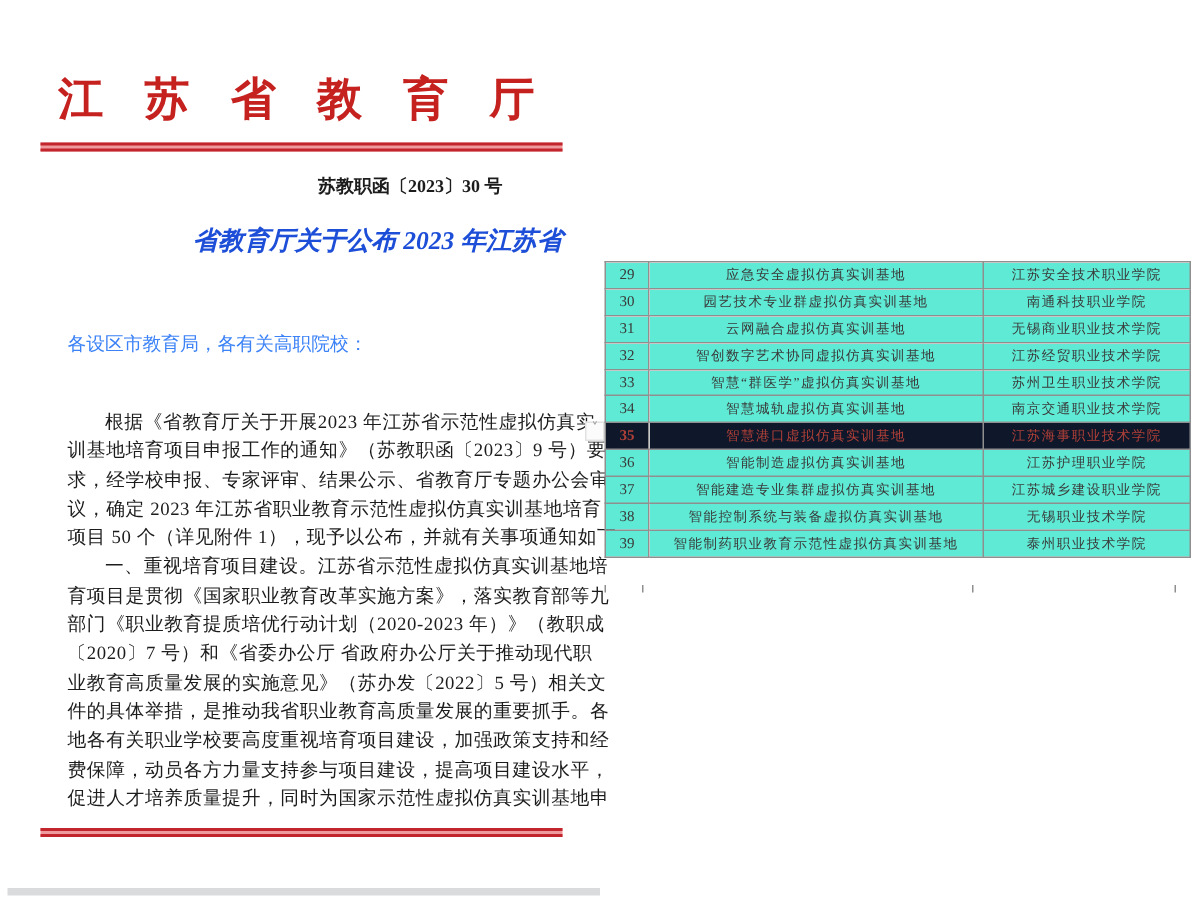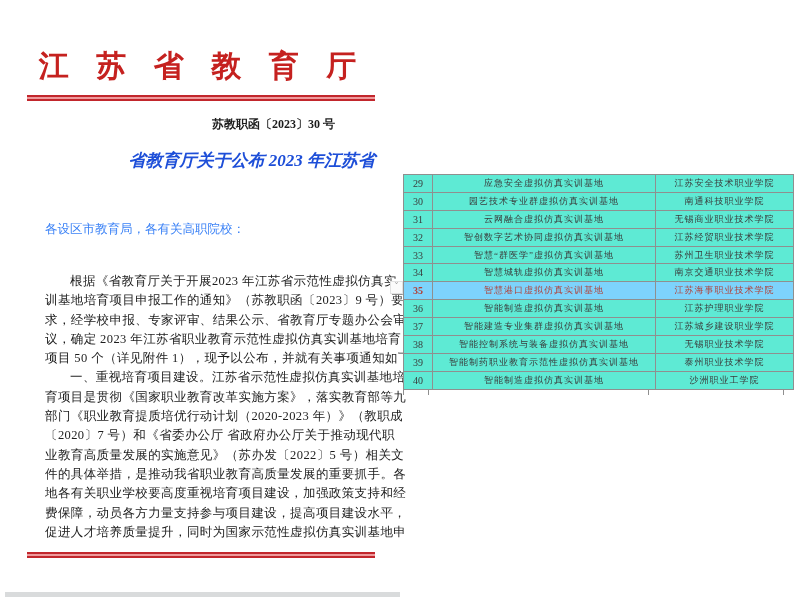--- a/index.html
+++ b/index.html
@@ -43,21 +43,21 @@
     left:403px;top:174px;border-collapse:collapse;table-layout:fixed;
     font-size:9px;color:#3a3a3a;
   }
   .result-table td{
     border:1px solid #8f8f8f;height:16.9px;padding:0 2px;overflow:hidden;white-space:nowrap;
     text-align:center;vertical-align:middle;background:#5eead4;
   }
   .col-no{width:24px;font-size:10px;}
   .col-base{width:218px;letter-spacing:1px;}
   .col-college{width:133px;letter-spacing:1px;}
-  tr.highlighted td{background:#7dd3fc;color:#b04038;}
+  tr.highlighted td{background:#0f172a;color:#b04038;}
   tr.highlighted td.col-no{color:#b04038;font-weight:bold;}
   .table-tick{background:#8f8f8f;width:1px;height:5px;top:390px;}
   .sel-marker{
     left:390px;top:281px;width:11px;height:11px;background:#fbfbfb;border:1px solid #e2e2e2;
     font-size:9px;line-height:9px;text-align:center;color:#9a9a9a;
     font-family:"DejaVu Sans",sans-serif;
   }
 </style>
 </head>
 <body>
@@ -146,24 +146,19 @@
   <tr>
     <td class="col-no">38</td>
     <td class="col-base">智能控制系统与装备虚拟仿真实训基地</td>
     <td class="col-college">无锡职业技术学院</td>
   </tr>
   <tr>
     <td class="col-no">39</td>
     <td class="col-base">智能制药职业教育示范性虚拟仿真实训基地</td>
     <td class="col-college">泰州职业技术学院</td>
   </tr>
-  <tr>
-    <td class="col-no">40</td>
-    <td class="col-base">智能制造虚拟仿真实训基地</td>
-    <td class="col-college">沙洲职业工学院</td>
-  </tr>
 </tbody>
   </table>
 
 <div class="abs table-tick" style="left:403px;"></div>
 <div class="abs table-tick" style="left:428px;"></div>
 <div class="abs table-tick" style="left:648px;"></div>
 <div class="abs table-tick" style="left:783px;"></div>
 
 </body></html>

